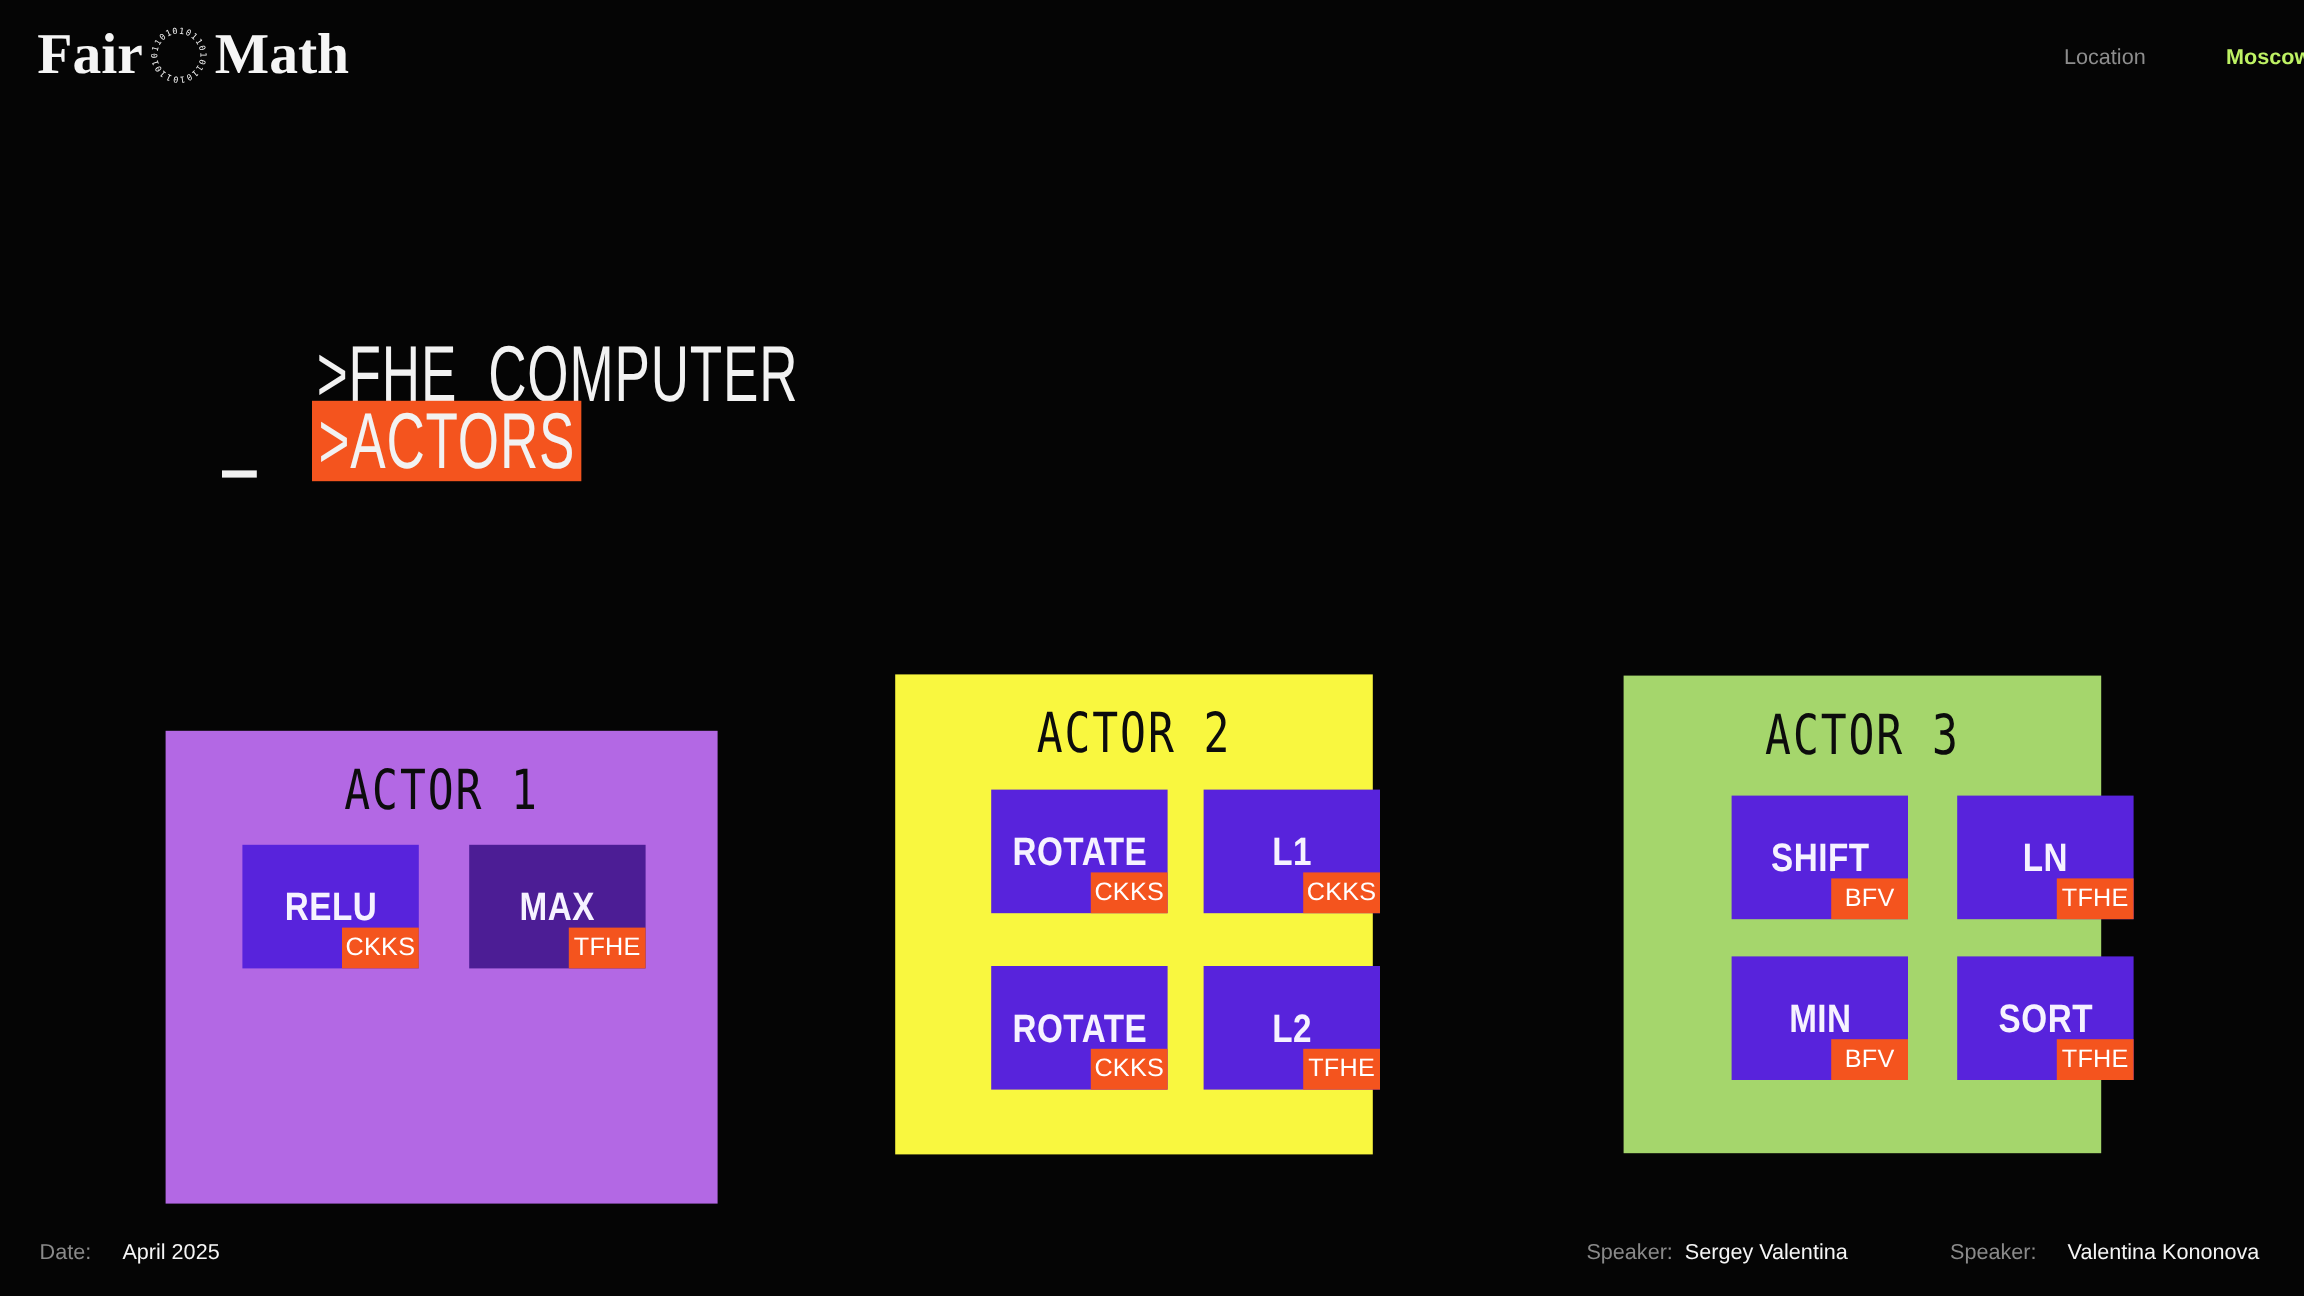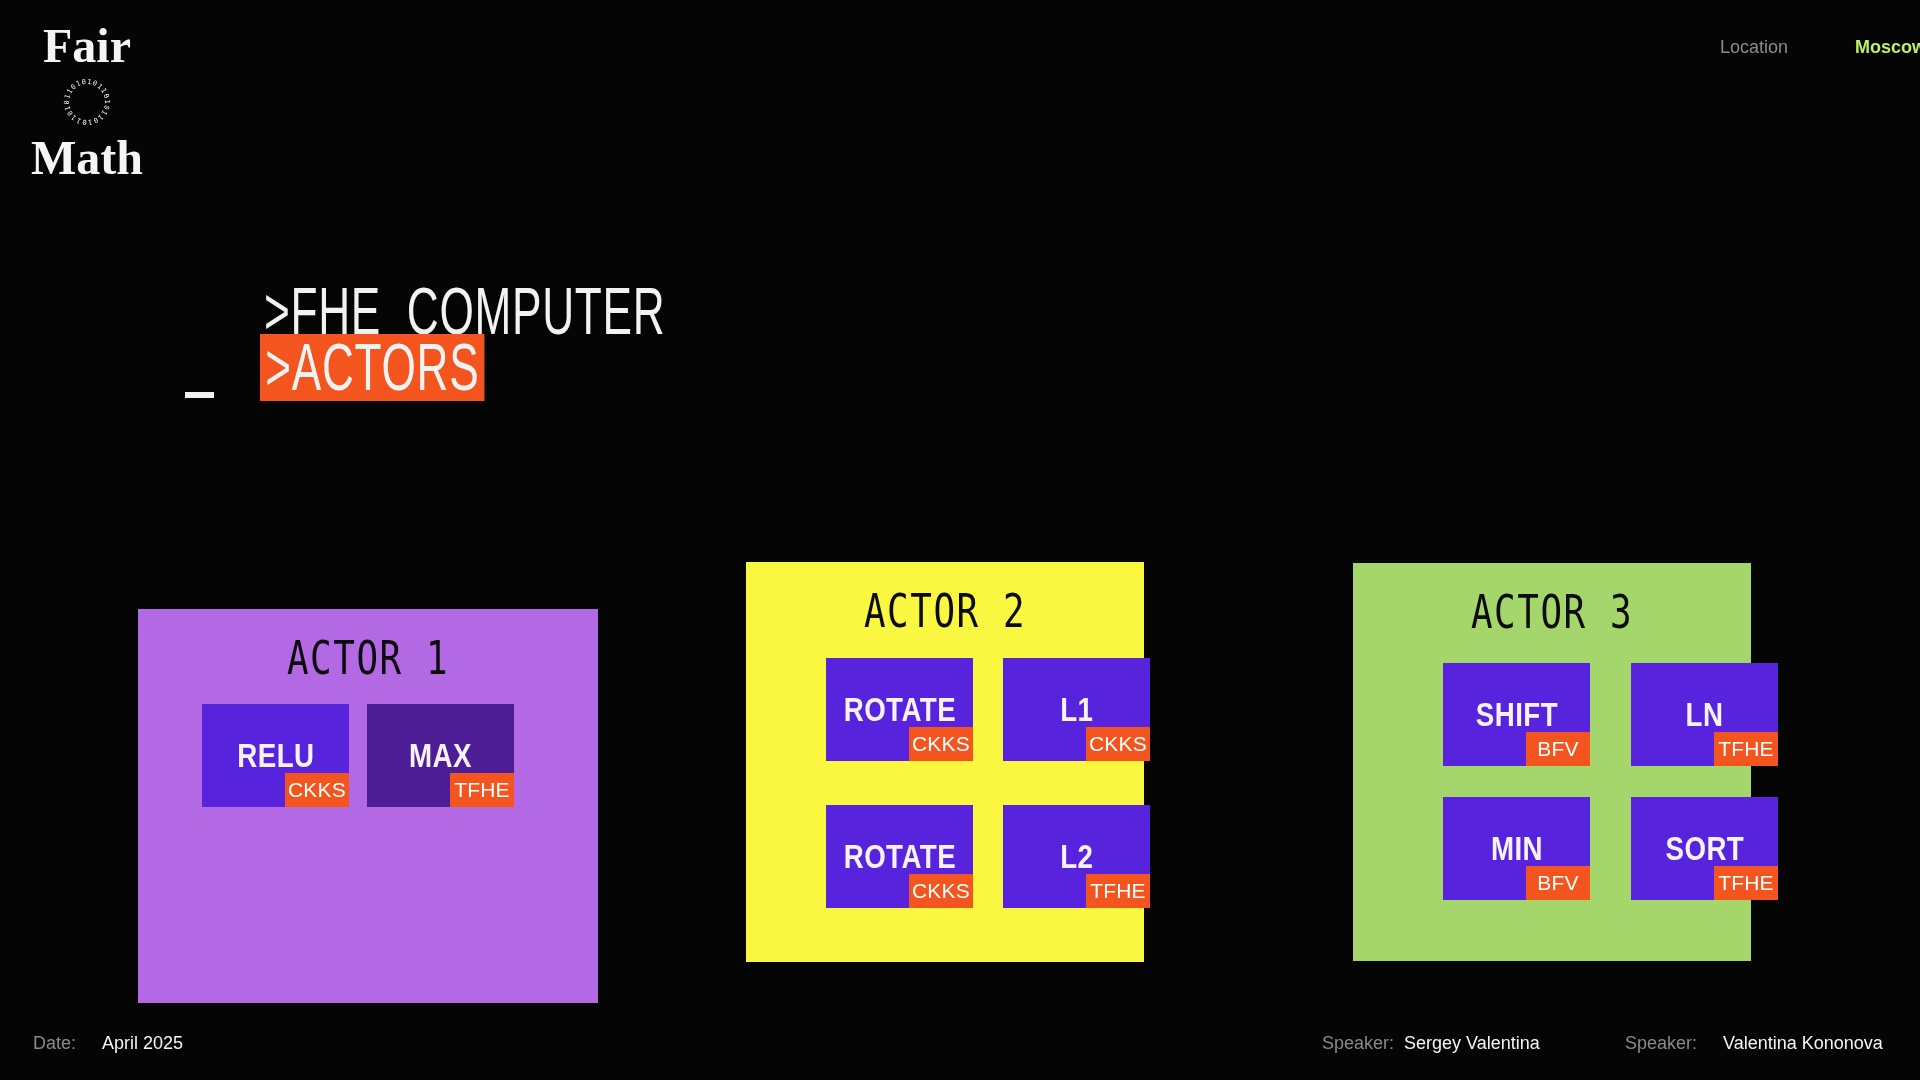--- a/index.html
+++ b/index.html
@@ -1,20 +1,20 @@
 <!DOCTYPE html>
 <html><head>
 <meta charset="utf-8">
 <style>
   html,body{margin:0;padding:0;background:#050505;}
   .slide{position:relative;width:1920px;height:1080px;background:#050505;overflow:hidden;
          font-family:"Liberation Sans",sans-serif;}
 
   
-  .logo{position:absolute;left:31px;top:20px;display:flex;align-items:center;gap:5px;flex-direction:column;}
+  .logo{position:absolute;left:31px;top:20px;display:flex;align-items:center;gap:5px;}
   .logo-word{font-family:"Liberation Serif",serif;font-weight:bold;font-size:48px;
              color:#f5f5f5;line-height:52px;}
   .logo-ring{width:50px;height:50px;display:block;}
   .topright{position:absolute;top:36px;font-size:18px;line-height:22px;}
   .loc-label{left:1720px;color:#8d8d8d;}
   .loc-value{left:1855px;color:#bef264;font-weight:700;}
 
   
   .hero-line{position:absolute;font-size:66px;line-height:70px;letter-spacing:1px;
              color:#f2f2f2;white-space:pre;}
@@ -26,21 +26,21 @@
 
   
   .card{position:absolute;width:398px;height:398px;}
   .card1{left:138px;top:565px;width:460px;height:394px;margin-top:44px;}
   .card2{left:746px;top:562px;height:400px;}
   .card3{left:1353px;top:563px;}
   .card-title{margin:26px 0 0;text-align:center;font-family:"DejaVu Sans Mono",monospace;
               font-weight:normal;font-size:46px;line-height:46px;color:#0c0c0c;
               letter-spacing:2px;transform:scaleX(0.78);}
   .ops{position:absolute;display:grid;grid-template-columns:147px 147px;grid-auto-rows:103px;}
-  .ops1{left:64px;top:95px;gap:42px 18px;}
+  .ops1{left:64px;top:95px;gap:42px 42px;}
   .ops2{left:80px;top:96px;gap:44px 30px;}
   .ops3{left:90px;top:100px;gap:31px 41px;}
   .op{position:relative;display:flex;align-items:center;justify-content:center;}
   .op-label{color:#f6f2ff;font-size:33px;font-weight:600;letter-spacing:0.5px;
             transform:scaleX(0.84);white-space:nowrap;}
   .op-tag{position:absolute;right:0;bottom:0;width:64px;height:34px;display:flex;
           align-items:center;justify-content:center;color:#fff;font-size:21px;
           font-weight:500;letter-spacing:0.2px;}
 
   

